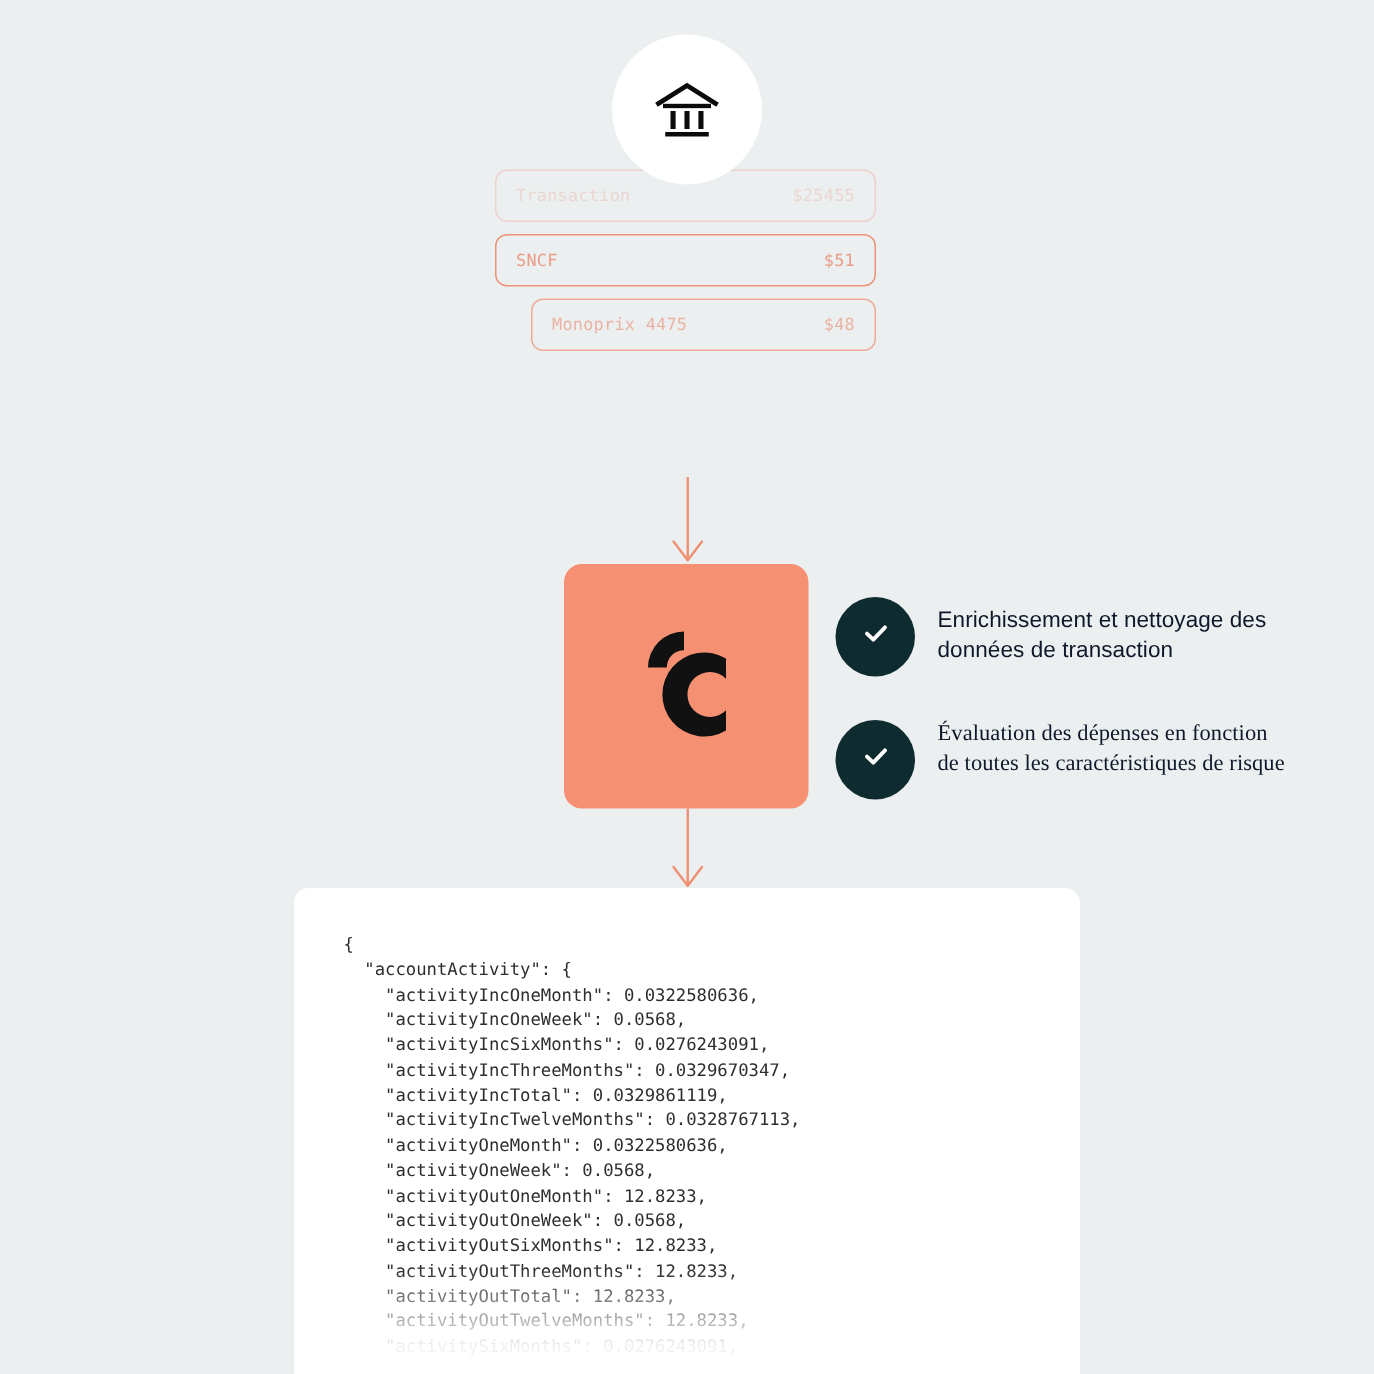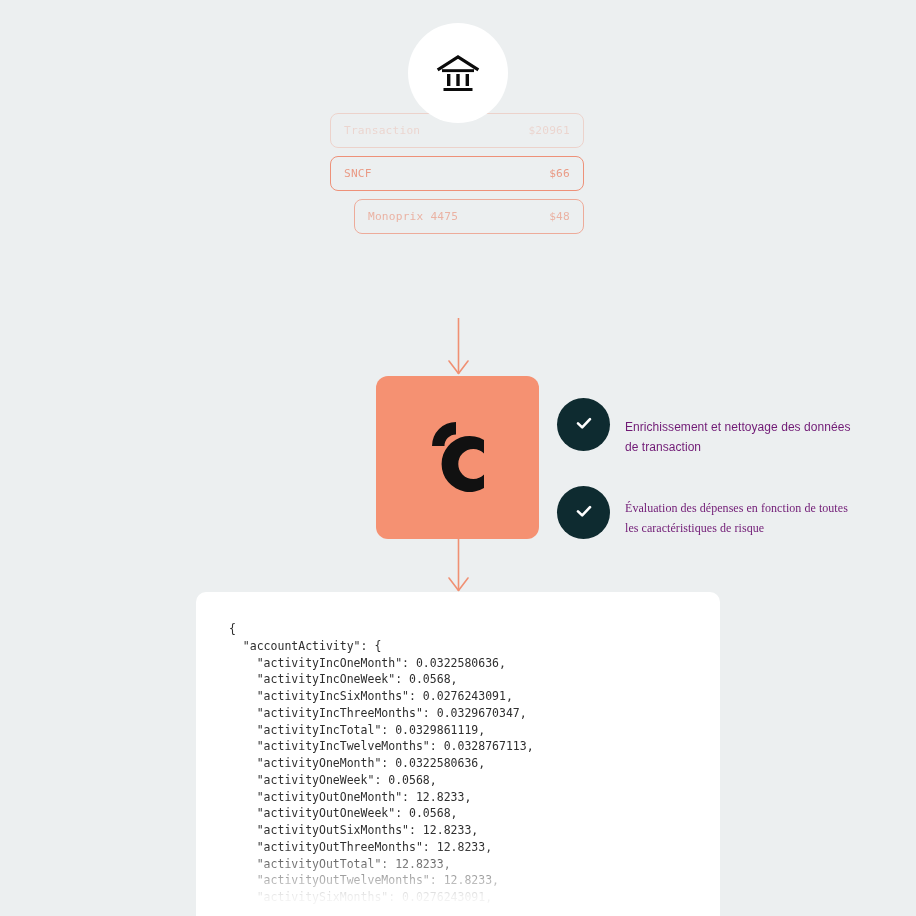--- a/index.html
+++ b/index.html
@@ -106,26 +106,25 @@
     width: 53px;
     height: 53px;
     border-radius: 50%;
     background: #0e2b30;
     display: flex;
     align-items: center;
     justify-content: center;
     margin-right: 15px;
   }
   .feature-text {
-    font-size: 12px;
+    font-size: 15px;
     line-height: 20px;
-    color: #701a75;
+    color: #0f172a;
     padding-top: 6px;
     letter-spacing: 0.05px;
-    margin-top: 13px;
   }
   .feature.f2 .feature-badge { margin-top: 14px; }
   .feature.f2 .feature-text  { padding-top: 13px; font-family: Liberation Serif, serif; }
 
   
   .json-card {
     position: absolute;
     left: 196px;
     top: 592px;
     width: 524px;
@@ -183,28 +182,28 @@
         <rect x="29.6" y="20" width="3.4" height="12" fill="#0b0b0b"></rect>
         <rect x="7.5" y="34" width="29" height="3" fill="#0b0b0b"></rect>
       </svg>
     </span>
   </div>
 
   <div class="tx-list">
 
     <div class="tx-row faded-top">
       <span class="tx-name">Transaction</span>
-      <span class="tx-amt">$20961</span>
+      <span class="tx-amt">$25455</span>
     </div>
 
 
 
     <div class="tx-row">
       <span class="tx-name">SNCF</span>
-      <span class="tx-amt">$66</span>
+      <span class="tx-amt">$51</span>
     </div>
 
     <div class="tx-row faded-bot">
       <span class="tx-name">Monoprix 4475</span>
       <span class="tx-amt">$48</span>
     </div>
 
   </div>
 
   <div class="logo-tile">

